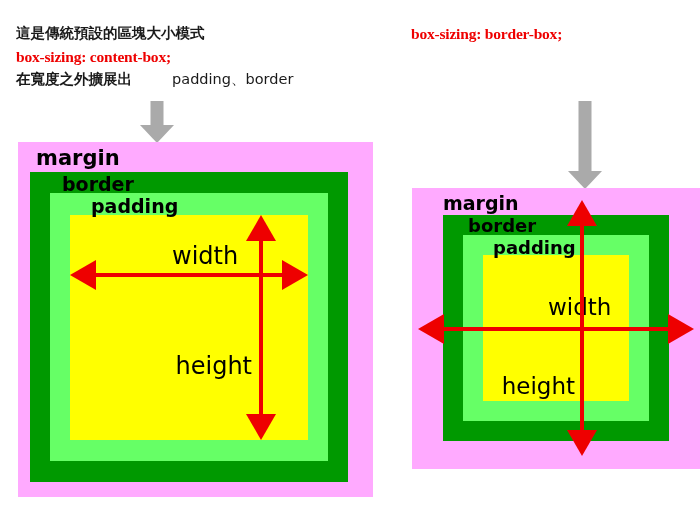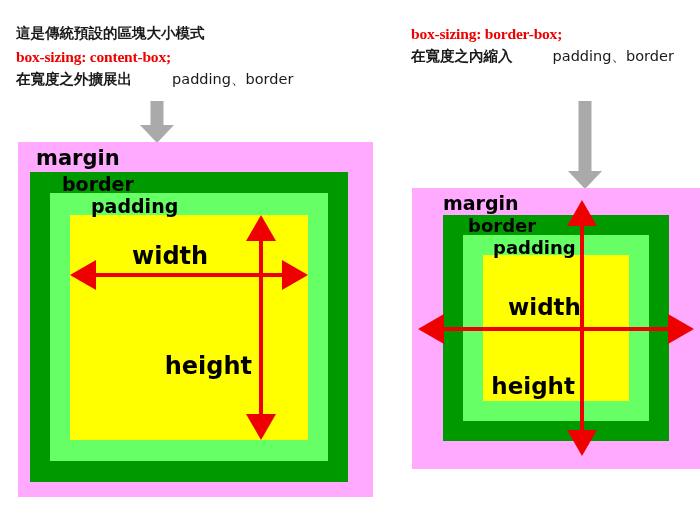--- a/index.html
+++ b/index.html
@@ -130,23 +130,24 @@
     top: 0; left: 50%; transform: translateX(-50%);
   }
   .ah-down {
     border-left: 15px solid transparent;
     border-right: 15px solid transparent;
     border-top: 26px solid #ee0000;
     bottom: 0; left: 50%; transform: translateX(-50%);
   }
   .measure-label {
     position: absolute;
-    font-weight: bold;
+    font-weight: normal;
     color: #000000;
     white-space: nowrap;
+    margin-left: 40px;
   }
 
   
   #diagram-left { left: 18px; top: 142px; width: 355px; height: 355px; }
   #diagram-left .layer-margin  { left: 0;   top: 0;   width: 355px; height: 355px; }
   #diagram-left .layer-border  { left: 12px; top: 30px; width: 318px; height: 310px; }
   #diagram-left .layer-padding { left: 32px; top: 51px; width: 278px; height: 268px; }
   #diagram-left .layer-content { left: 52px; top: 73px; width: 238px; height: 225px; }
   #diagram-left .lbl-margin  { left: 18px;  top: 4px;  font-size: 21px; }
   #diagram-left .lbl-border  { left: 44px;  top: 31px; font-size: 19px; }
@@ -194,21 +195,20 @@
 <body>
 
 <div class="caption" id="caption-left">
   <div class="line1">這是傳統預設的區塊大小模式</div>
   <div class="line2">box-sizing: content-box;</div>
   <div class="line3"><span>在寬度之外擴展出</span> <span class="thin">padding、border</span></div>
 </div>
 
 <div class="caption" id="caption-right">
   <div class="line2">box-sizing: border-box;</div>
-  <div class="line3"><span>在寬度之內縮入</span> <span class="thin">padding、border</span></div>
 </div>
 
 <div class="grey-arrow" id="grey-arrow-left">
   <div class="shaft"></div>
   <div class="head"></div>
 </div>
 <div class="grey-arrow" id="grey-arrow-right">
   <div class="shaft"></div>
   <div class="head"></div>
 </div>

